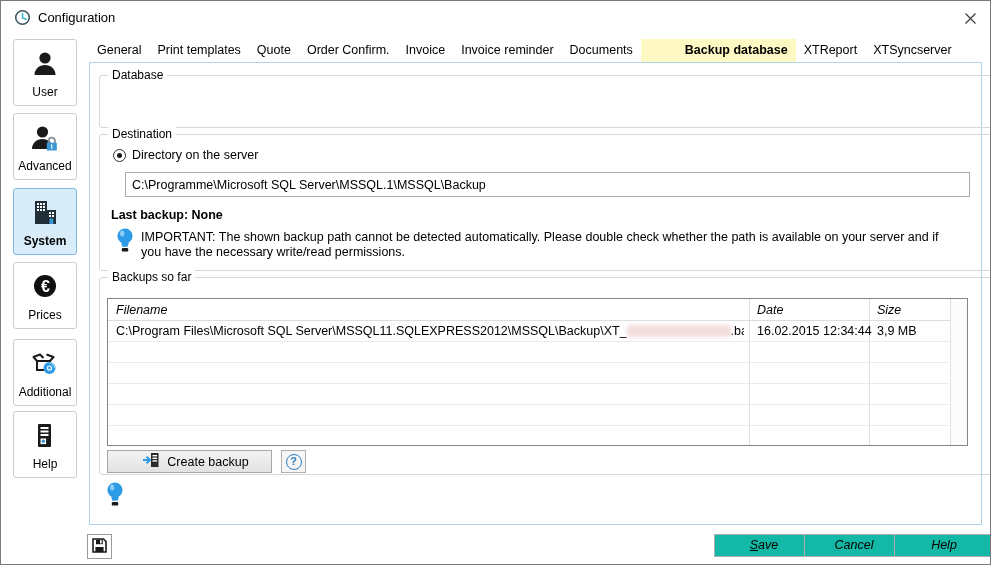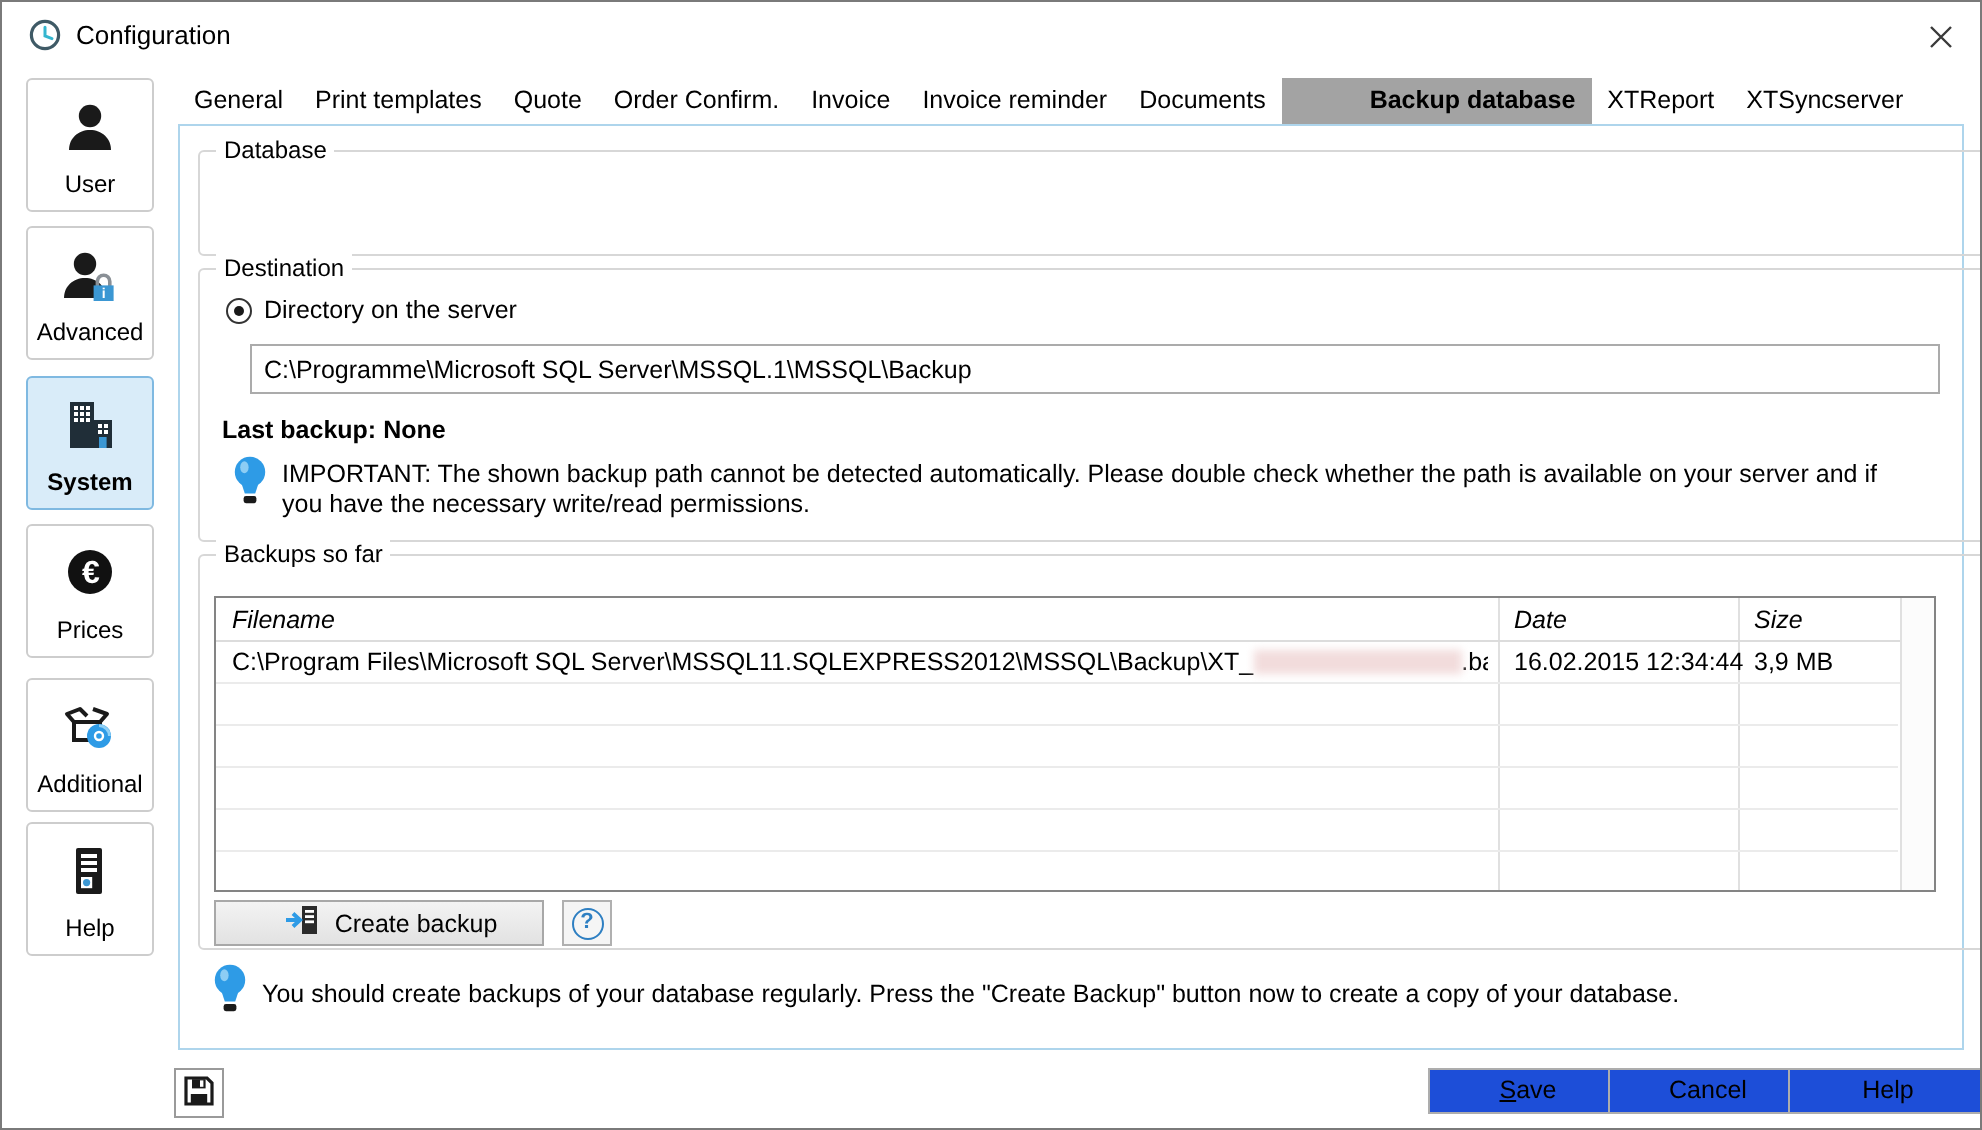--- a/index.html
+++ b/index.html
@@ -17,21 +17,21 @@
   .nav-item { position:absolute; left:12px; width:64px; height:67px; border:1px solid #cdcdcd; border-radius:3px; background:#fff;
               display:flex; flex-direction:column; align-items:center; justify-content:space-between; padding:9px 0 6px; cursor:pointer; }
   .nav-item.selected { background:#d9ecf9; border-color:#7fb9e1; }
   .nav-label { font-size:12px; }
   .nav-item.selected .nav-label { font-weight:bold; }
   .n1{top:38px}.n2{top:112px}.n3{top:187px}.n4{top:261px}.n5{top:338px}.n6{top:410px}
 
   
   .tabs { position:absolute; left:88px; top:38px; height:23px; display:flex; }
   .tab { padding:0 8px; line-height:23px; white-space:nowrap; cursor:pointer; }
-  .tab.selected { background:#a3a3a3; font-weight:bold;padding-left:44px; }
+  .tab.selected { background:#fef9c3; font-weight:bold;padding-left:44px; }
 
   
   .panel { position:absolute; left:88px; top:61px; width:893px; height:463px; border:1px solid #aed5ec; background:#fff; }
 
   .group { position:absolute; left:9px; width:932px; border:1px solid #d7d7d7; border-radius:3px; }
   .group-label { position:absolute; top:-8px; left:8px; background:#fff; padding:0 4px; font-size:12px; }
   #g-db   { top:12px;  height:53px; }
   #g-dest { top:71px;  height:137px; }
   #g-back { top:214px; height:198px; }
 
@@ -70,22 +70,22 @@
                 border:1px solid #a8a8a8; display:flex; align-items:center; justify-content:center; gap:7px; cursor:pointer;padding-left:12px; }
   .help-btn { position:absolute; left:181px; top:172px; width:25px; height:23px; background:#f5f5f5; border:1px solid #b0b0b0;
               display:flex; align-items:center; justify-content:center; cursor:pointer; }
   .help-circle { width:16px; height:16px; border:1.6px solid #2e7fc2; border-radius:50%; color:#2e7fc2; font-weight:bold;
                  font-size:11px; line-height:13px; text-align:center; }
 
   #tip-bulb { left:16px; top:419px; }
   #tip-text { left:41px; top:427px; width:835px; }
 
   
-  .btn { position:absolute; top:533px; width:100px; height:23px; background:#1d4ed8; border:1px solid #adadad;
-         text-align:center; line-height:21px; cursor:pointer; }
+  .btn { position:absolute; top:533px; width:100px; height:23px; background:#14b8a6; border:1px solid #adadad;
+         text-align:center; line-height:21px; cursor:pointer;font-style:italic; }
   #btn-save{left:713px}#btn-cancel{left:803px}#btn-help{left:893px}
   .u { text-decoration:underline; }
   #btn-floppy { position:absolute; left:86px; top:533px; width:25px; height:25px; background:#fff; border:1px solid #9a9a9a;
                 display:flex; align-items:center; justify-content:center; cursor:pointer; }
 </style>
 </head>
 <body>
 
 <div class="win">
 
@@ -270,21 +270,20 @@
     </div>
 
     <span class="bulb" id="tip-bulb">
       <svg width="18" height="25" viewBox="0 0 18 25">
         <circle cx="9" cy="8" r="7.6" fill="#2e9be6"></circle>
         <path d="M5 14.5 h8 l-1.4 4.3 h-5.2 z" fill="#2e9be6"></path>
         <ellipse cx="6.2" cy="5.6" rx="2.1" ry="3" fill="#9ed6f6" opacity="0.85"></ellipse>
         <rect x="5.8" y="20" width="6.4" height="3.6" rx="1.2" fill="#1a1a1a"></rect>
       </svg>
     </span>
-    <div class="note-text" id="tip-text">You should create backups of your database regularly. Press the "Create Backup" button now to create a copy of your database.</div>
   </div>
 
   <div id="btn-floppy">
     <span>
       <svg width="17" height="17" viewBox="0 0 17 17">
         <path d="M2 2 h10.5 l2.5 2.5 V15 H2 Z" fill="none" stroke="#1a1a1a" stroke-width="1.6"></path>
         <rect x="5" y="2.6" width="6.8" height="4.6" fill="#1a1a1a"></rect>
         <rect x="9" y="3.2" width="1.7" height="3.2" fill="#fff"></rect>
         <rect x="4.4" y="10" width="8.2" height="5" fill="#1a1a1a"></rect>
       </svg>

